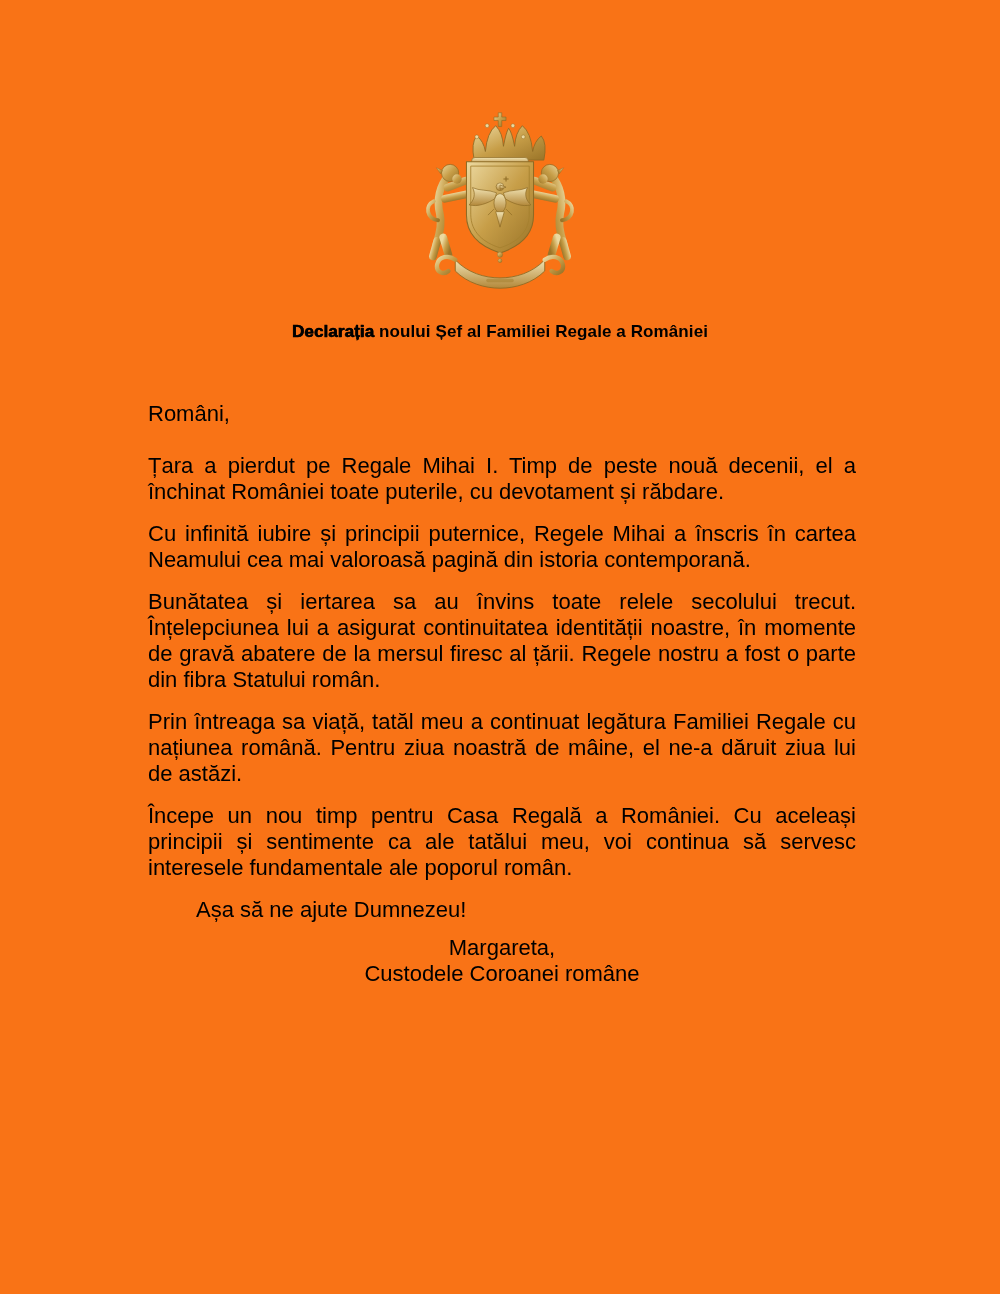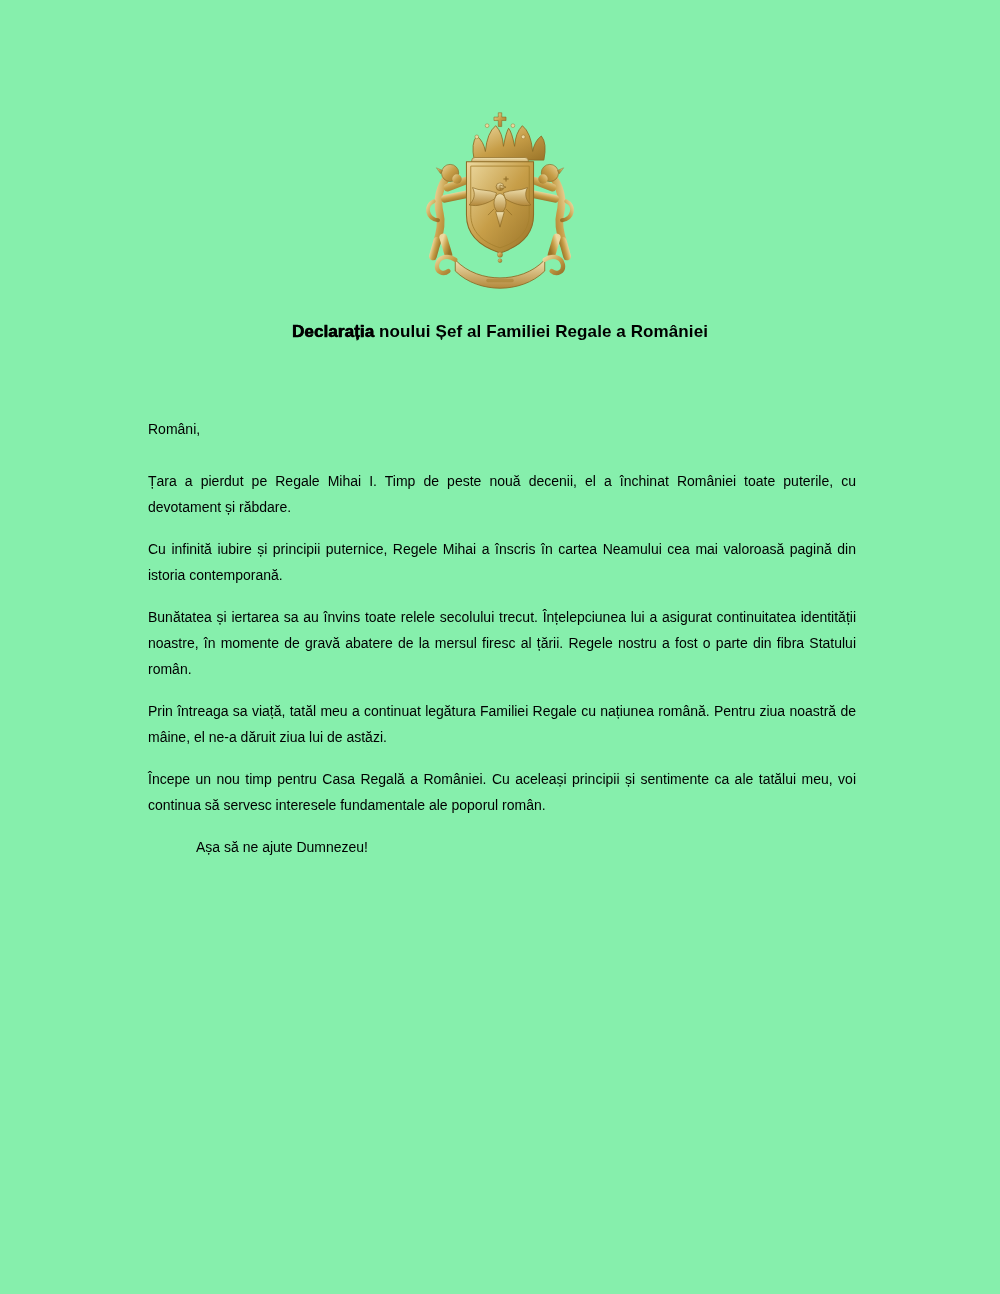--- a/index.html
+++ b/index.html
@@ -1,20 +1,20 @@
 <!DOCTYPE html>
 <html><head>
 <meta charset="utf-8">
 <style>
   html,body{margin:0;padding:0;background:#ffffff;}
   .page{
     position:relative;
     width:1000px;
     height:1294px;
-    background:#86efac;
+    background:#f97316;
     font-family:"Liberation Sans", sans-serif;
     color:#000;
     overflow:hidden;
   }
   .emblem{
     position:absolute;
     top:110px;
     left:0;
     width:100%;
     text-align:center;
@@ -30,23 +30,23 @@
     font-weight:bold;
     letter-spacing:.1px;
   }
   .title-lead{
     -webkit-text-stroke:.45px #000;
     text-shadow:.35px 0 0 #000;
   }
   .content{
     position:absolute;
     left:148px;
-    top:416px;
+    top:401px;
     width:708px;
-    font-size:14px;
+    font-size:22px;
     line-height:26px;
   }
   .content p{
     margin:0 0 16px 0;
     text-align:justify;
     text-justify:inter-word;
   }
   .content p.plain{text-align:left;}
   p.greeting{margin-bottom:26px;}
   p.closing{margin-bottom:12px;margin-left:48px;}
@@ -157,16 +157,20 @@
 
   <div class="content">
     <p class="plain greeting">Români,</p>
     <p>Țara a pierdut pe Regale Mihai I. Timp de peste nouă decenii, el a închinat României toate puterile, cu devotament și răbdare.</p>
     <p>Cu infinită iubire și principii puternice, Regele Mihai a înscris în cartea Neamului cea mai valoroasă pagină din istoria contemporană.</p>
     <p>Bunătatea și iertarea sa au învins toate relele secolului trecut. Înțelepciunea lui a asigurat continuitatea identității noastre, în momente de gravă abatere de la mersul firesc al țării. Regele nostru a fost o parte din fibra Statului român.</p>
     <p>Prin întreaga sa viață, tatăl meu a continuat legătura Familiei Regale cu națiunea română. Pentru ziua noastră de mâine, el ne-a dăruit ziua lui de astăzi.</p>
     <p>Începe un nou timp pentru Casa Regală a României. Cu aceleași principii și sentimente ca ale tatălui meu, voi continua să servesc interesele fundamentale ale poporul român.</p>
     <p class="plain closing">Așa să ne ajute Dumnezeu!</p>
 
+    <div class="signature">
+      <div>Margareta,</div>
+      <div>Custodele Coroanei române</div>
+    </div>
   </div>
 
 
 </div>
 
 </body></html>

